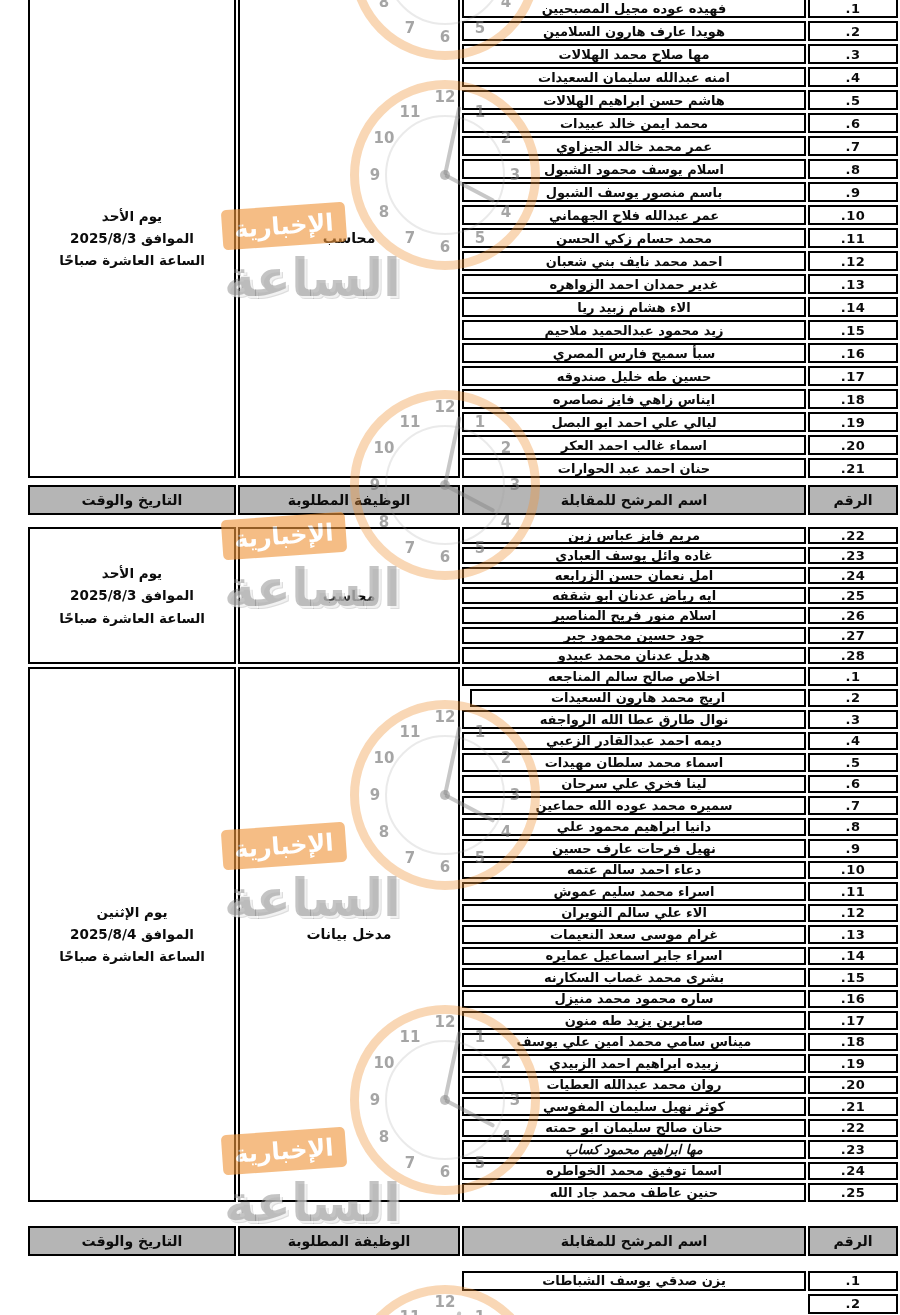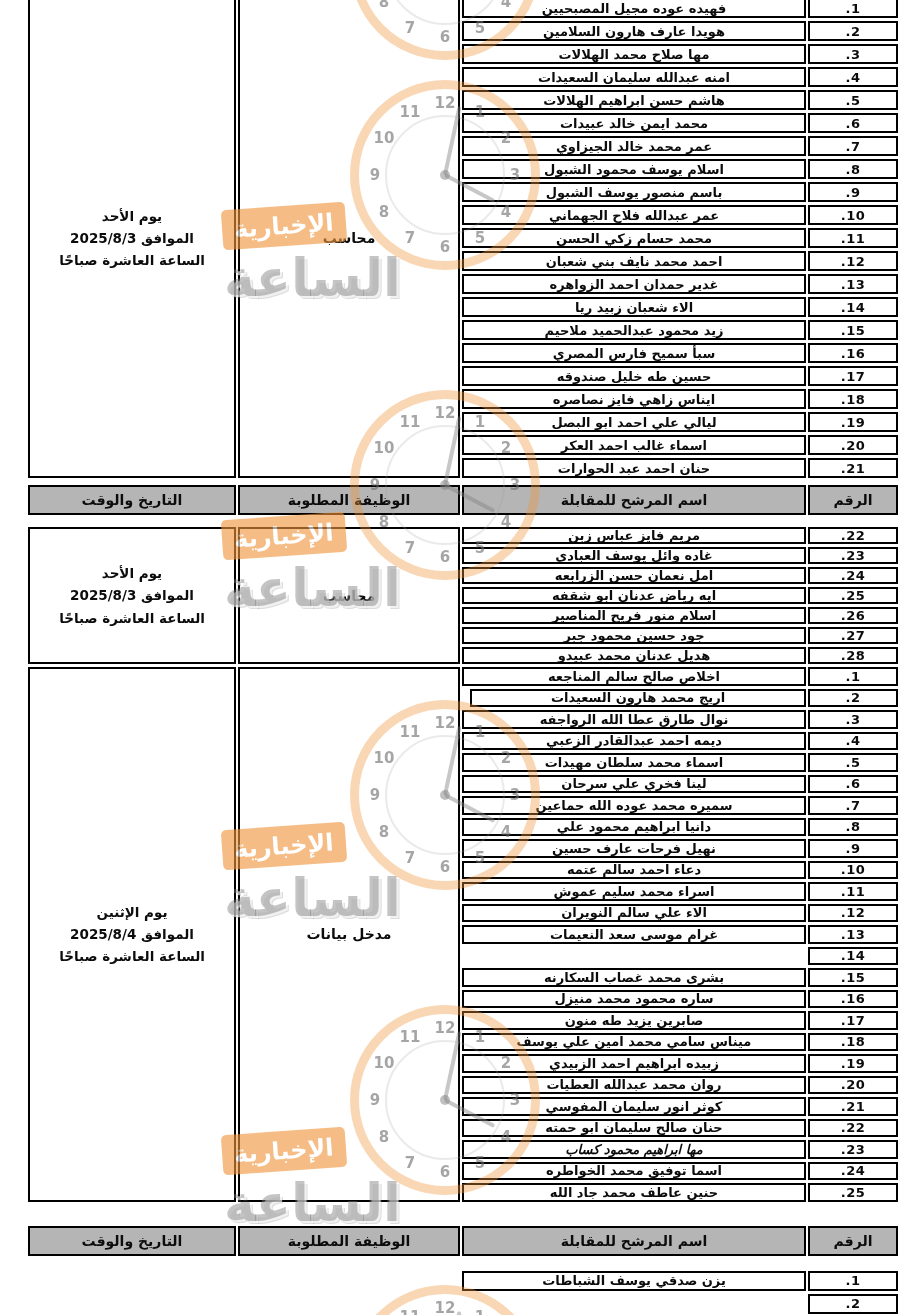--- a/index.html
+++ b/index.html
@@ -22,21 +22,21 @@
   .job-cell{font-size:14px}
   .datetime-cell{flex-direction:column;font-size:13.5px;line-height:1.65}
 
   
   #wm-layer{position:absolute;inset:0;z-index:3;pointer-events:none;overflow:hidden}
   .wm{position:absolute;left:222px;width:330px;height:285px}
   .wm-clock{position:absolute;left:128px;top:0;width:190px;height:190px;border:9px solid rgba(239,150,60,.38);border-radius:50%}
   .wm-clock::after{content:"";position:absolute;inset:26px;border:2px solid rgba(160,160,160,.22);border-radius:50%}
   .wm-clock::before{content:"";position:absolute;left:81px;top:81px;width:10px;height:10px;background:rgba(130,130,130,.5);border-radius:50%}
   .wm-num{position:absolute;transform:translate(-50%,-50%);font-weight:700;font-size:15px;color:rgba(105,105,105,.6)}
-  .n0{left:86px;top:14px}.n1{left:121px;top:23px}.n2{left:147px;top:49px}.n3{left:156px;top:86px}
+  .n0{left:86px;top:8px}.n1{left:121px;top:23px}.n2{left:147px;top:49px}.n3{left:156px;top:86px}
   .n4{left:147px;top:123px}.n5{left:121px;top:149px}.n6{left:86px;top:158px}.n7{left:51px;top:149px}
   .n8{left:25px;top:123px}.n9{left:16px;top:86px}.n10{left:25px;top:49px}.n11{left:51px;top:23px}
   .hand{position:absolute;left:84px;bottom:86px;width:4px;transform-origin:50% 100%;background:rgba(130,130,130,.45);border-radius:2px}
   .hand-a{height:56px;transform:rotate(118deg)}
   .hand-b{height:70px;transform:rotate(12deg)}
   .wm-badge{position:absolute;left:0;top:126px;min-width:104px;padding:6px 12px;background:var(--accent,#ef963c);opacity:.62;color:#fff;font-weight:700;font-size:24px;text-align:center;border-radius:5px;transform:rotate(-4deg);direction:rtl}
   .wm-title{position:absolute;left:2px;top:172px;font-size:52px;font-weight:700;color:rgba(125,125,125,.45);direction:rtl;line-height:1;text-shadow:2px 2px 0 rgba(255,255,255,.6),3px 3px 0 rgba(120,120,120,.25)}
 </style>
 </head>
 <body>
@@ -70,21 +70,21 @@
         <div class="cell name-cell" style="grid-area: 9 / 2;">باسم منصور يوسف الشبول</div>
         <div class="cell num-cell" style="grid-area: 10 / 1;">10.</div>
         <div class="cell name-cell" style="grid-area: 10 / 2;">عمر عبدالله فلاح الجهماني</div>
         <div class="cell num-cell" style="grid-area: 11 / 1;">11.</div>
         <div class="cell name-cell" style="grid-area: 11 / 2;">محمد حسام زكي الحسن</div>
         <div class="cell num-cell" style="grid-area: 12 / 1;">12.</div>
         <div class="cell name-cell" style="grid-area: 12 / 2;">احمد محمد نايف بني شعبان</div>
         <div class="cell num-cell" style="grid-area: 13 / 1;">13.</div>
         <div class="cell name-cell" style="grid-area: 13 / 2;">غدير حمدان احمد الزواهره</div>
         <div class="cell num-cell" style="grid-area: 14 / 1;">14.</div>
-        <div class="cell name-cell" style="grid-area: 14 / 2;">الاء شعبان زبيد ريا</div>
+        <div class="cell name-cell" style="grid-area: 14 / 2;">الاء هشام زبيد ريا</div>
         <div class="cell num-cell" style="grid-area: 15 / 1;">15.</div>
         <div class="cell name-cell" style="grid-area: 15 / 2;">زيد محمود عبدالحميد ملاحيم</div>
         <div class="cell num-cell" style="grid-area: 16 / 1;">16.</div>
         <div class="cell name-cell" style="grid-area: 16 / 2;">سبأ سميح فارس المصري</div>
         <div class="cell num-cell" style="grid-area: 17 / 1;">17.</div>
         <div class="cell name-cell" style="grid-area: 17 / 2;">حسين طه خليل صندوقه</div>
         <div class="cell num-cell" style="grid-area: 18 / 1;">18.</div>
         <div class="cell name-cell" style="grid-area: 18 / 2;">ايناس زاهي فايز نصاصره</div>
         <div class="cell num-cell" style="grid-area: 19 / 1;">19.</div>
         <div class="cell name-cell" style="grid-area: 19 / 2;">ليالي علي احمد ابو البصل</div>
@@ -148,34 +148,35 @@
         <div class="cell name-cell" style="grid-area: 9 / 2;">نهيل فرحات عارف حسين</div>
         <div class="cell num-cell" style="grid-area: 10 / 1;">10.</div>
         <div class="cell name-cell" style="grid-area: 10 / 2;">دعاء احمد سالم عتمه</div>
         <div class="cell num-cell" style="grid-area: 11 / 1;">11.</div>
         <div class="cell name-cell" style="grid-area: 11 / 2;">اسراء محمد سليم عموش</div>
         <div class="cell num-cell" style="grid-area: 12 / 1;">12.</div>
         <div class="cell name-cell" style="grid-area: 12 / 2;">الاء علي سالم النويران</div>
         <div class="cell num-cell" style="grid-area: 13 / 1;">13.</div>
         <div class="cell name-cell" style="grid-area: 13 / 2;">غرام موسى سعد النعيمات</div>
         <div class="cell num-cell" style="grid-area: 14 / 1;">14.</div>
+        <div class="cell name-cell" style="grid-area: 14 / 2;">اسراء جابر اسماعيل عمايره</div>
         <div class="cell num-cell" style="grid-area: 15 / 1;">15.</div>
         <div class="cell name-cell" style="grid-area: 15 / 2;">بشرى محمد غصاب السكارنه</div>
         <div class="cell num-cell" style="grid-area: 16 / 1;">16.</div>
         <div class="cell name-cell" style="grid-area: 16 / 2;">ساره محمود محمد منيزل</div>
         <div class="cell num-cell" style="grid-area: 17 / 1;">17.</div>
         <div class="cell name-cell" style="grid-area: 17 / 2;">صابرين يزيد طه منون</div>
         <div class="cell num-cell" style="grid-area: 18 / 1;">18.</div>
         <div class="cell name-cell" style="grid-area: 18 / 2;">ميناس سامي محمد امين علي يوسف</div>
         <div class="cell num-cell" style="grid-area: 19 / 1;">19.</div>
         <div class="cell name-cell" style="grid-area: 19 / 2;">زبيده ابراهيم احمد الزبيدي</div>
         <div class="cell num-cell" style="grid-area: 20 / 1;">20.</div>
         <div class="cell name-cell" style="grid-area: 20 / 2;">روان محمد عبدالله العطيات</div>
         <div class="cell num-cell" style="grid-area: 21 / 1;">21.</div>
-        <div class="cell name-cell" style="grid-area: 21 / 2;">كوثر انور سليمان المفوسي</div>
+        <div class="cell name-cell" style="grid-area: 21 / 2;">كوثر نهيل سليمان المفوسي</div>
         <div class="cell num-cell" style="grid-area: 22 / 1;">22.</div>
         <div class="cell name-cell" style="grid-area: 22 / 2;">حنان صالح سليمان ابو حمته</div>
         <div class="cell num-cell" style="grid-area: 23 / 1;">23.</div>
         <div class="cell name-cell" style="grid-area: 23 / 2; font-style: italic;">مها ابراهيم محمود كساب</div>
         <div class="cell num-cell" style="grid-area: 24 / 1;">24.</div>
         <div class="cell name-cell" style="grid-area: 24 / 2;">اسما توفيق محمد الخواطره</div>
         <div class="cell num-cell" style="grid-area: 25 / 1;">25.</div>
         <div class="cell name-cell" style="grid-area: 25 / 2;">حنين عاطف محمد جاد الله</div>
       </div>
       <div class="section-grid header-row header-bottom">

